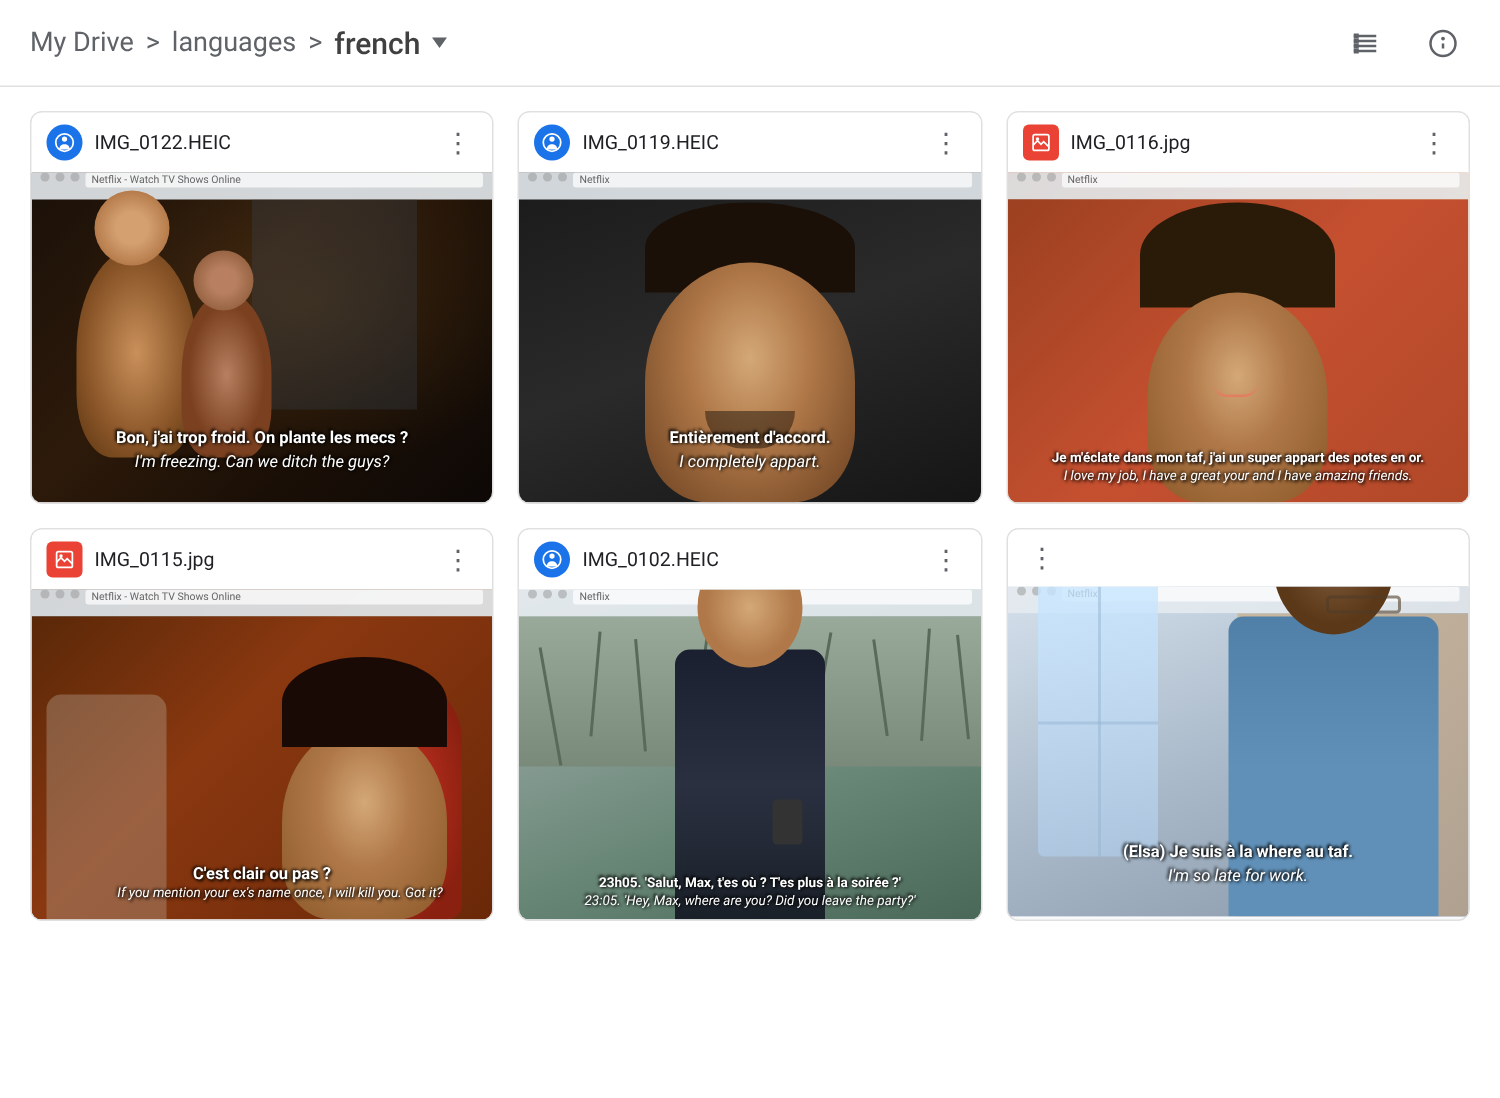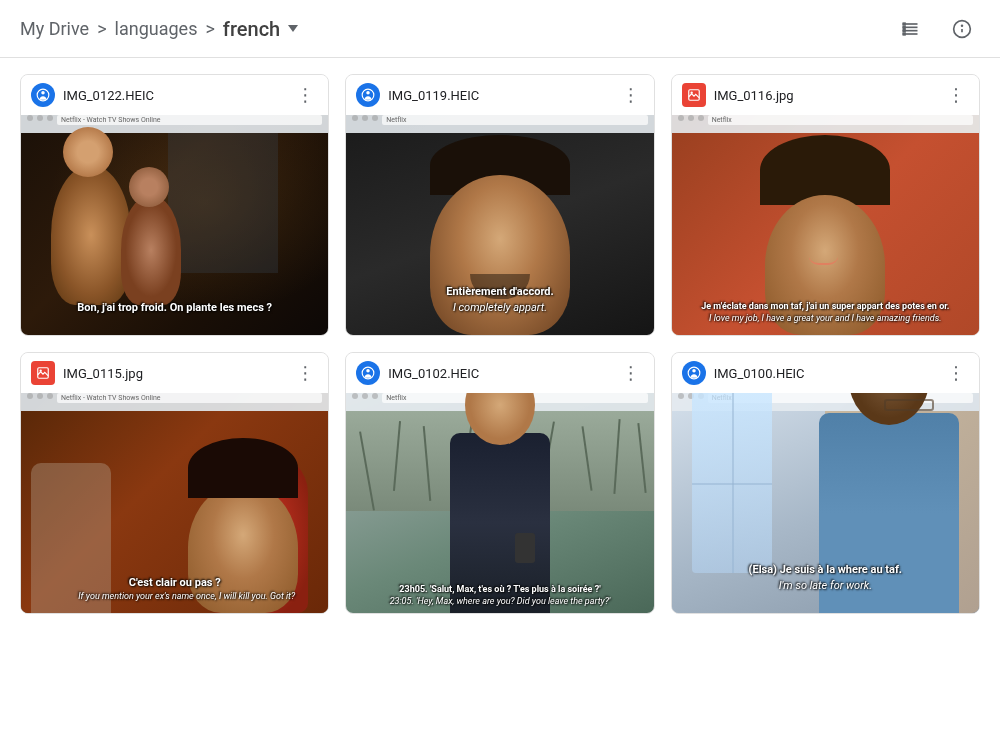--- a/index.html
+++ b/index.html
@@ -411,20 +411,21 @@
           <div class="browser-dot"></div>
           <div class="browser-bar-text">Netflix - Watch TV Shows Online</div>
         </div>
         <div class="s1-window" style="position:absolute; top:18px; right:50px; width:110px; height:140px; background:rgba(60,80,100,0.25);"></div>
         <div class="s1-person1" style="position:absolute;"></div>
         <div class="s1-head1" style="position:absolute;"></div>
         <div class="s1-person2" style="position:absolute;"></div>
         <div class="s1-head2" style="position:absolute;"></div>
         <div class="scene-subtitle">
           <span class="subtitle-line">Bon, j'ai trop froid. On plante les mecs ?</span>
+          <span class="subtitle-line italic">I'm freezing. Can we ditch the guys?</span>
         </div>
       </div>
     </div>
   </div>
 
   <div class="file-card">
     <div class="card-header">
       <div class="card-title-area">
         <div class="file-icon file-icon-heic">
           <svg width="14" height="14" viewBox="0 0 24 24" fill="white">
@@ -572,30 +573,20 @@
         <div class="scene-subtitle" style="bottom:5px;">
           <span class="subtitle-line" style="font-size:9px;">23h05. 'Salut, Max, t'es où ? T'es plus à la soirée ?'</span>
           <span class="subtitle-line italic" style="font-size:9px;">23:05. 'Hey, Max, where are you? Did you leave the party?'</span>
         </div>
       </div>
     </div>
   </div>
 
   <div class="file-card">
     <div class="card-header">
-      <div class="card-title-area">
-        <div class="file-icon file-icon-heic">
-          <svg width="14" height="14" viewBox="0 0 24 24" fill="white">
-            <circle cx="12" cy="12" r="10" fill="none" stroke="white" stroke-width="2"></circle>
-            <circle cx="12" cy="8" r="3" fill="white"></circle>
-            <path d="M6 20c0-4 2.7-6 6-6s6 2 6 6" fill="white"></path>
-          </svg>
-        </div>
-        <span class="file-name">IMG_0100.HEIC</span>
-      </div>
       <button class="more-btn">⋮</button>
     </div>
     <div class="card-thumb">
       <div class="scene scene-6">
         <div class="browser-bar">
           <div class="browser-dot"></div>
           <div class="browser-dot"></div>
           <div class="browser-dot"></div>
           <div class="browser-bar-text">Netflix</div>
         </div>

